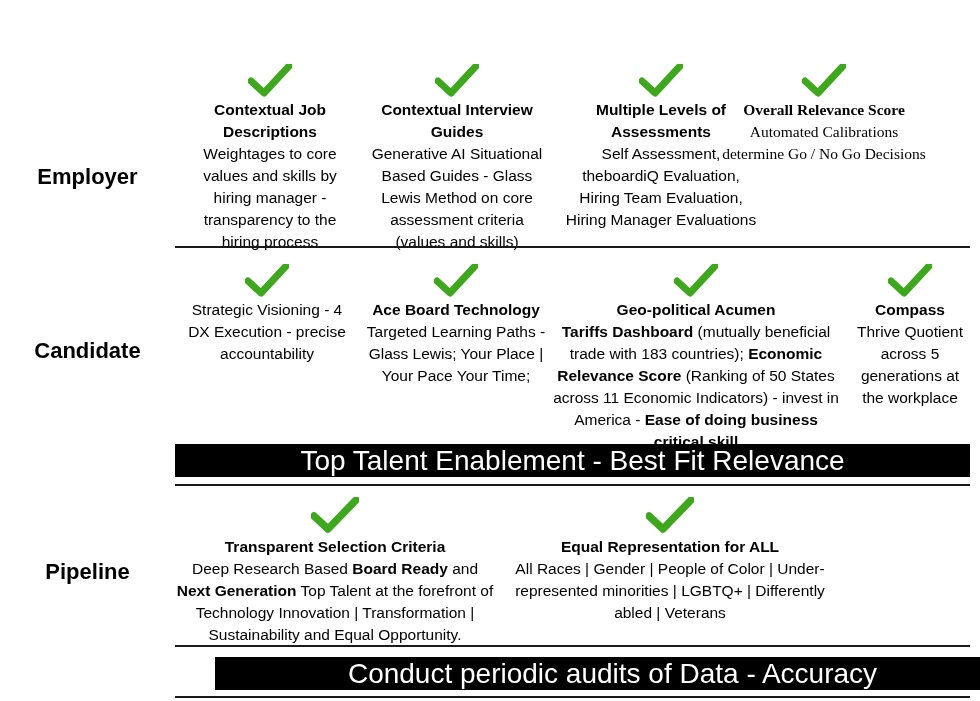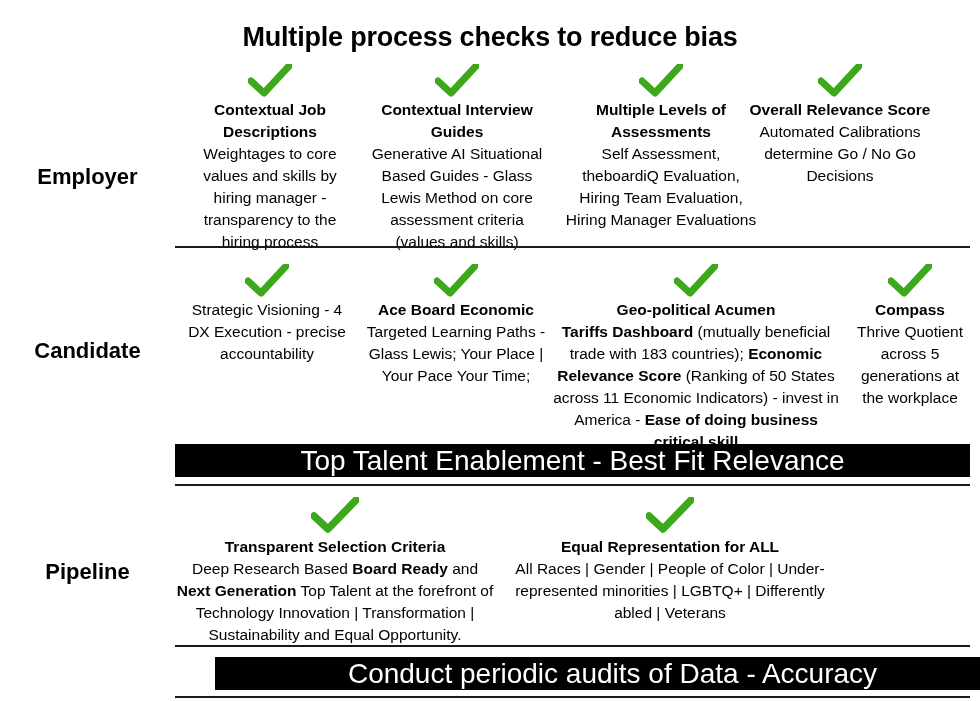--- a/index.html
+++ b/index.html
@@ -98,40 +98,39 @@
   .card .card-body {
     display: block;
     font-weight: normal;
   }
   .card .card-body b { font-weight: bold; }
 
   
   #card-job-descriptions   { left: 186px;  top: 64px;  width: 168px; }
   #card-interview-guides   { left: 368px;  top: 64px;  width: 178px; }
   #card-assessments        { left: 562px;  top: 64px;  width: 198px; }
-  #card-relevance-score    { left: 736px;  top: 64px;  width: 208px; }
+  #card-relevance-score    { left: 720px;  top: 64px;  width: 208px; font-family: Liberation Serif, serif; }
 
   
   #card-edge-coaching      { left: 182px;  top: 264px; width: 170px; }
   #card-ace-board          { left: 365px;  top: 264px; width: 182px; }
   #card-geo-political      { left: 548px;  top: 264px; width: 296px; }
   #card-compass            { left: 848px;  top: 264px; width: 124px; }
 
   
   #card-transparent-selection { left: 176px; top: 497px; width: 318px; }
   #card-equal-representation  { left: 500px; top: 497px; width: 340px; }
 
   .check svg { display: inline-block; vertical-align: top; }
 </style>
 </head>
 <body>
 
 <div class="page">
 
-  <div class="title">Multiple process checks to reduce bias</div>
 
   <div class="row-label" id="label-employer">Employer</div>
 
   <div class="card" id="card-interview-guides">
     <span class="check">
       <svg width="44" height="34" viewBox="0 0 44 34">
           <path d="M3 17 L16 29 L41 2" fill="none" stroke="#3da81b" stroke-width="7" stroke-linecap="round" stroke-linejoin="round"></path>
         </svg>
     </span>
     <span class="card-title">Contextual Interview Guides</span>
@@ -180,21 +179,21 @@
     </span>
     <span class="card-body">Strategic Visioning - 4 DX Execution - precise accountability</span>
   </div>
 
   <div class="card" id="card-ace-board">
     <span class="check">
       <svg width="44" height="34" viewBox="0 0 44 34">
           <path d="M3 17 L16 29 L41 2" fill="none" stroke="#3da81b" stroke-width="7" stroke-linecap="round" stroke-linejoin="round"></path>
         </svg>
     </span>
-    <span class="card-title">Ace Board Economic</span>
+    <span class="card-title">Ace Board Technology</span>
     <span class="card-body">Targeted Learning Paths - Glass Lewis; Your Place | Your Pace Your Time;</span>
   </div>
 
   <div class="card" id="card-geo-political">
     <span class="check">
       <svg width="44" height="34" viewBox="0 0 44 34">
           <path d="M3 17 L16 29 L41 2" fill="none" stroke="#3da81b" stroke-width="7" stroke-linecap="round" stroke-linejoin="round"></path>
         </svg>
     </span>
     <span class="card-title">Geo-political Acumen</span>

